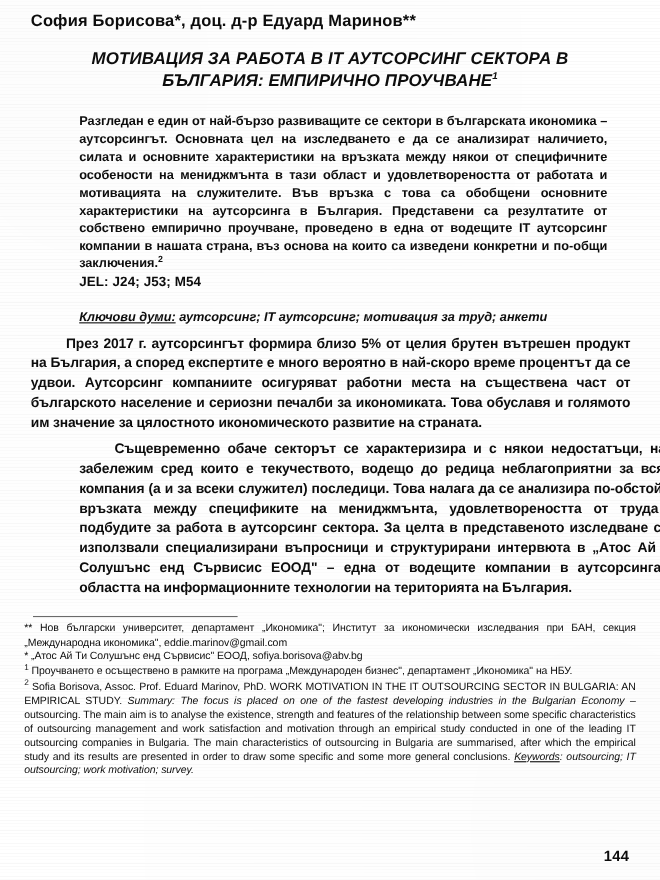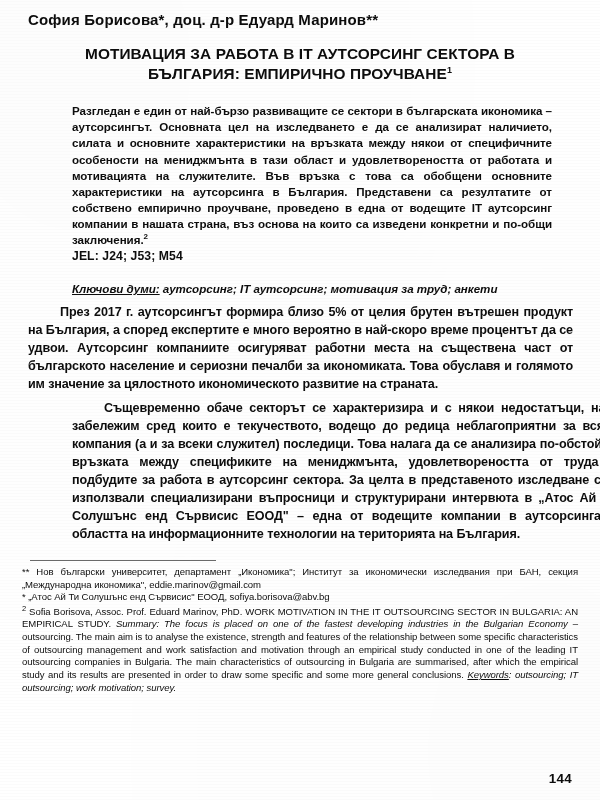--- a/index.html
+++ b/index.html
@@ -54,20 +54,21 @@
   .title {
     position: absolute;
     left: 34px;
     top: 44px;
     width: 532px;
     text-align: center;
     font-size: 15.4px;
     font-weight: bold;
     line-height: 1.33;
     letter-spacing: .1px;
+    font-style: italic;
   }
   .title sup {
     font-size: 9px;
     vertical-align: super;
     line-height: 0;
   }
 
   
   .abstract {
     position: absolute;
@@ -208,19 +209,20 @@
 
   <div class="body-text" id="para-2">
     <p>Същевременно обаче секторът се характеризира и с някои недостатъци, най-забележим сред които е текучеството, водещо до редица неблагоприятни за всяка компания (а и за всеки служител) последици. Това налага да се анализира по-обстойно връзката между спецификите на мениджмънта, удовлетвореността от труда и подбудите за работа в аутсорсинг сектора. За целта в представеното изследване сме използвали специализирани въпросници и структурирани интервюта в „Атос Ай Ти Солушънс енд Сървисис ЕООД" – една от водещите компании в аутсорсинга в областта на информационните технологии на територията на България.</p>
   </div>
 
   <div class="fn-rule"></div>
 
   <div class="footnotes">
     <p class="fn" id="fn-2"><span class="fn-mark">**</span><span> Нов български университет, департамент „Икономика"; Институт за икономически изследвания при БАН, секция „Международна икономика", eddie.marinov@gmail.com</span></p>
     <p class="fn" id="fn-1"><span class="fn-mark">*</span><span> „Атос Ай Ти Солушънс енд Сървисис" ЕООД, sofiya.borisova@abv.bg</span></p>
+    <p class="fn" id="fn-3"><sup class="fn-mark">1</sup><span> Проучването е осъществено в рамките на програма „Международен бизнес", департамент „Икономика" на НБУ.</span></p>
     <p class="fn" id="fn-4"><sup class="fn-mark">2</sup><span> Sofia Borisova, Assoc. Prof. Eduard Marinov, PhD. WORK MOTIVATION IN THE IT OUTSOURCING SECTOR IN BULGARIA: AN EMPIRICAL STUDY. </span><span class="it">Summary:</span><span class="it"> The focus is placed on one of the fastest developing industries in the Bulgarian Economy</span><span> – outsourcing. The main aim is to analyse the existence, strength and features of the relationship between some specific characteristics of outsourcing management and work satisfaction and motivation through an empirical study conducted in one of the leading IT outsourcing companies in Bulgaria. The main characteristics of outsourcing in Bulgaria are summarised, after which the empirical study and its results are presented in order to draw some specific and some more general conclusions. </span><span class="ul">Keywords</span><span class="it">: outsourcing; IT outsourcing; work motivation; survey.</span></p>
   </div>
 
   <div class="page-number">144</div>
 
   <div class="scan-noise"></div>
 </div>
 
 </body></html>

